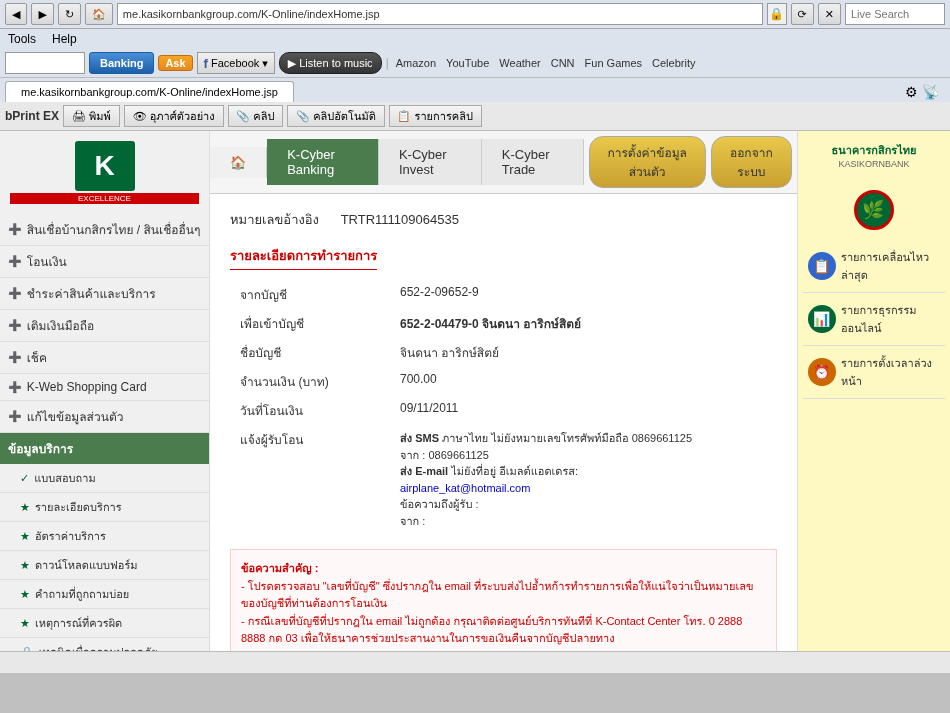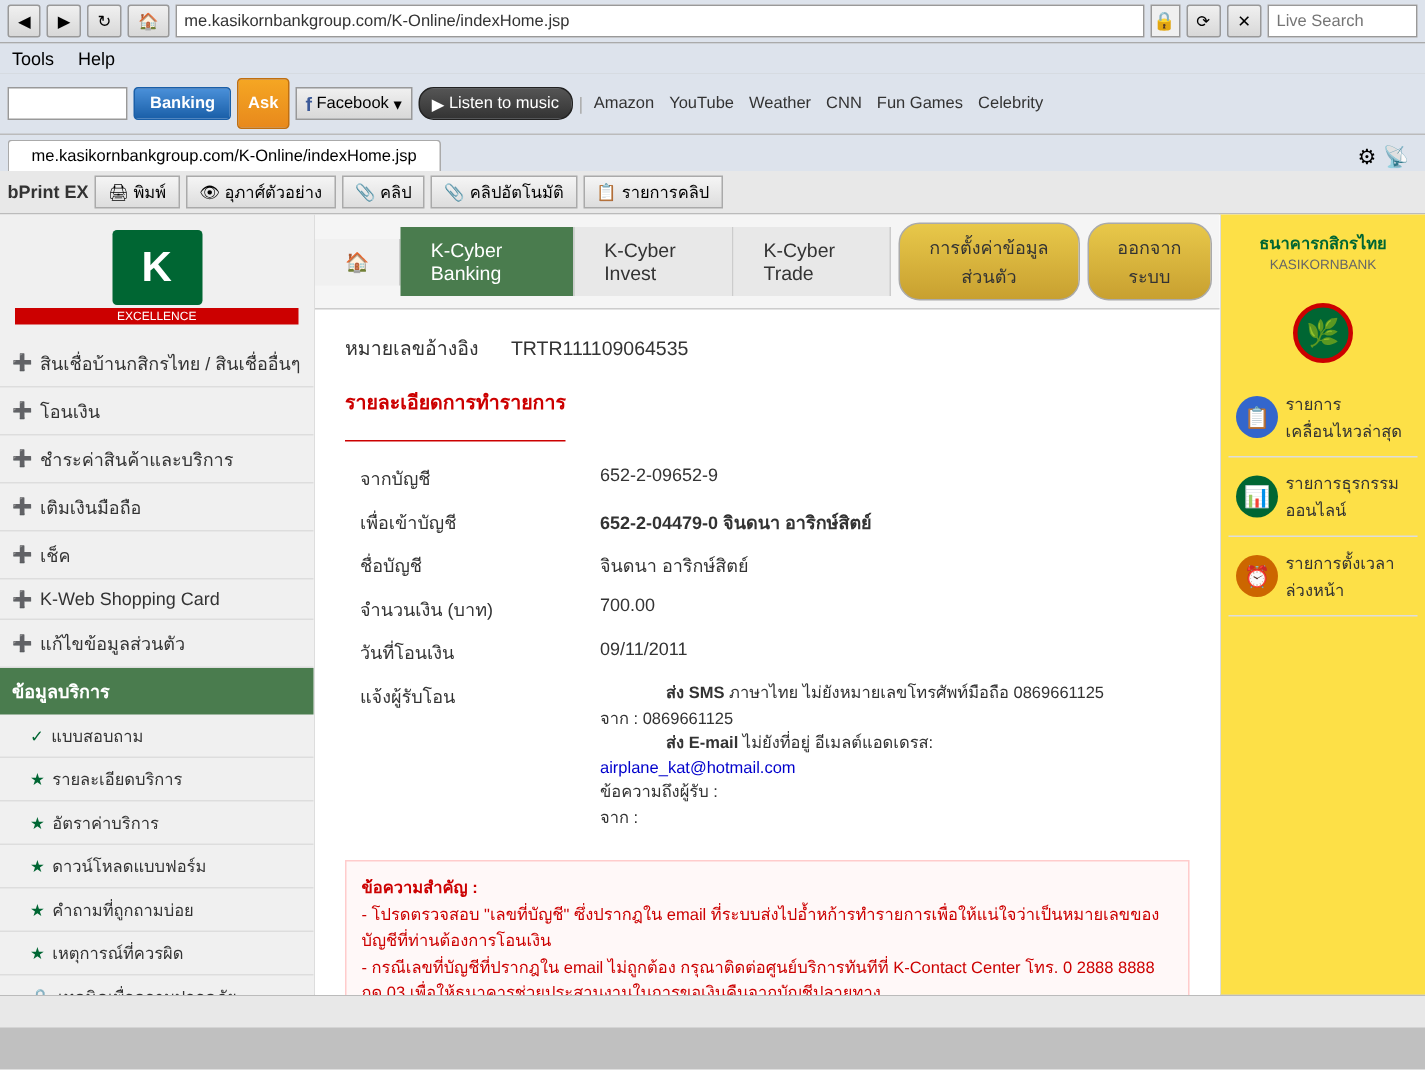--- a/index.html
+++ b/index.html
@@ -8,21 +8,21 @@
     .address-bar { flex: 1; height: 22px; border: 1px solid #999; background: white; padding: 2px 5px; font-size: 11px; color: #333; }
     .toolbar-btn { height: 22px; padding: 2px 6px; font-size: 11px; background: linear-gradient(to bottom, #f0f0f0, #d8d8d8); border: 1px solid #999; cursor: pointer; border-radius: 2px; }
     .lock-icon { width: 20px; height: 22px; background: #f0f0f0; border: 1px solid #999; display: flex; align-items: center; justify-content: center; font-size: 12px; }
     .live-search { width: 100px; height: 22px; border: 1px solid #999; background: white; padding: 2px 5px; font-size: 11px; }
     
     .menu-bar { display: flex; padding: 2px 5px; background: #dde3ec; gap: 10px; font-size: 12px; }
     .menu-item { cursor: pointer; padding: 1px 3px; }
 
     .bookmark-bar { display: flex; align-items: center; padding: 3px 5px; background: #dde3ec; border-bottom: 1px solid #bbb; gap: 4px; flex-wrap: nowrap; overflow: hidden; }
     .search-btn { background: linear-gradient(to bottom, #4a90d9, #1a5fa8); color: white; border: 1px solid #1a5fa8; height: 22px; padding: 0 10px; font-size: 11px; cursor: pointer; border-radius: 3px; font-weight: bold; }
-    .ask-btn { background: linear-gradient(to bottom, #f5a623, #e8891c); color: white; border: 1px solid #c06f10; height: 34px; padding: 0 6px; font-size: 11px; cursor: pointer; border-radius: 3px; font-weight: bold; }
+    .ask-btn { background: linear-gradient(to bottom, #f5a623, #e8891c); color: white; border: 1px solid #c06f10; height: 16px; padding: 0 6px; font-size: 11px; cursor: pointer; border-radius: 3px; font-weight: bold; }
     .fb-btn { background: linear-gradient(to bottom, #f0f0f0, #d8d8d8); border: 1px solid #999; height: 22px; padding: 0 6px; font-size: 11px; cursor: pointer; display: flex; align-items: center; gap: 3px; }
     .music-btn { background: linear-gradient(to bottom, #555, #333); color: white; border: 1px solid #222; height: 22px; padding: 0 8px; font-size: 11px; cursor: pointer; display: flex; align-items: center; gap: 3px; border-radius: 10px; }
     .bookmark-link { font-size: 11px; cursor: pointer; color: #333; white-space: nowrap; padding: 0 3px; }
 
     .tab-bar { background: #dde3ec; padding: 3px 5px 0; display: flex; gap: 2px; }
     .tab { background: linear-gradient(to bottom, #f5f5f5, #ddd); border: 1px solid #aaa; border-bottom: none; padding: 4px 15px; font-size: 11px; cursor: pointer; border-radius: 3px 3px 0 0; }
     .tab.active { background: white; }
 
     
     .print-bar { background: #e8e8e8; border-bottom: 1px solid #bbb; padding: 3px 5px; display: flex; align-items: center; gap: 4px; }
@@ -61,46 +61,46 @@
     .nav-action-btn { padding: 6px 12px; font-size: 12px; cursor: pointer; border: 1px solid #aaa; border-radius: 14px; }
     .nav-action-btn.settings { background: linear-gradient(to bottom, #e8c84a, #c8a030); color: #333; }
     .nav-action-btn.logout { background: linear-gradient(to bottom, #e8c84a, #c8a030); color: #333; }
 
     
     .transaction-area { padding: 15px 20px; }
     .ref-number { margin-bottom: 15px; font-size: 13px; color: #333; }
     .ref-number span { font-weight: normal; }
     .ref-value { color: #333; font-size: 13px; }
     
-    .section-title { color: #cc0000; font-size: 13px; font-weight: bold; margin-bottom: 10px; border-bottom: 1px solid #cc0000; padding-bottom: 15px; display: inline-block; }
+    .section-title { color: #cc0000; font-size: 13px; font-weight: bold; margin-bottom: 10px; border-bottom: 1px solid #cc0000; padding-bottom: 3px; display: inline-block; }
     
     .detail-table { width: 100%; border-collapse: collapse; margin-bottom: 15px; }
     .detail-table tr td { padding: 5px 10px; font-size: 12px; vertical-align: top; }
     .detail-table tr td:first-child { color: #333; width: 160px; white-space: nowrap; }
     .detail-table tr td:last-child { color: #333; }
     .highlight { color: #006633; font-weight: bold; }
 
     .important-note { background: #fff8f8; border: 1px solid #ffcccc; padding: 10px; margin-bottom: 10px; font-size: 11px; line-height: 1.6; }
     .important-title { color: #cc0000; font-weight: bold; }
     .note-text { color: #cc0000; font-size: 11px; }
 
     
-    .right-sidebar { width: 137px; background: #fde047; border-left: 1px solid #ddd; padding: 10px 5px; flex-shrink: 0; }
+    .right-sidebar { width: 153px; background: #fef9c3; border-left: 1px solid #ddd; padding: 10px 5px; flex-shrink: 0; }
     .bank-logo-right { text-align: center; margin-bottom: 10px; }
     .bank-name-th { font-size: 11px; color: #006633; font-weight: bold; }
     .bank-logo-icon { width: 40px; height: 40px; background: #006633; border-radius: 50%; display: inline-flex; align-items: center; justify-content: center; color: white; font-size: 18px; border: 3px solid #cc0000; }
     
     .right-menu-item { display: flex; align-items: center; gap: 5px; padding: 8px 5px; border-bottom: 1px solid #ddd; cursor: pointer; font-size: 11px; color: #333; }
     .right-icon { width: 28px; height: 28px; border-radius: 50%; display: flex; align-items: center; justify-content: center; font-size: 14px; flex-shrink: 0; }
     .right-icon.blue { background: #3366cc; color: white; }
     .right-icon.green { background: #006633; color: white; }
     .right-icon.orange { background: #cc6600; color: white; }
 
     .sms-info { font-size: 11px; line-height: 1.5; color: #333; }
-    .sms-label { font-weight: bold; margin-left: 44px; }
+    .sms-label { font-weight: bold; }
     .email-link { color: #0000cc; }
     
     
     .status-bar { height: 22px; background: #e8e8e8; border-top: 1px solid #bbb; display: flex; align-items: center; padding: 0 5px; font-size: 11px; color: #333; }
   </style>
 </head>
 <body>
 
 <div>
 

